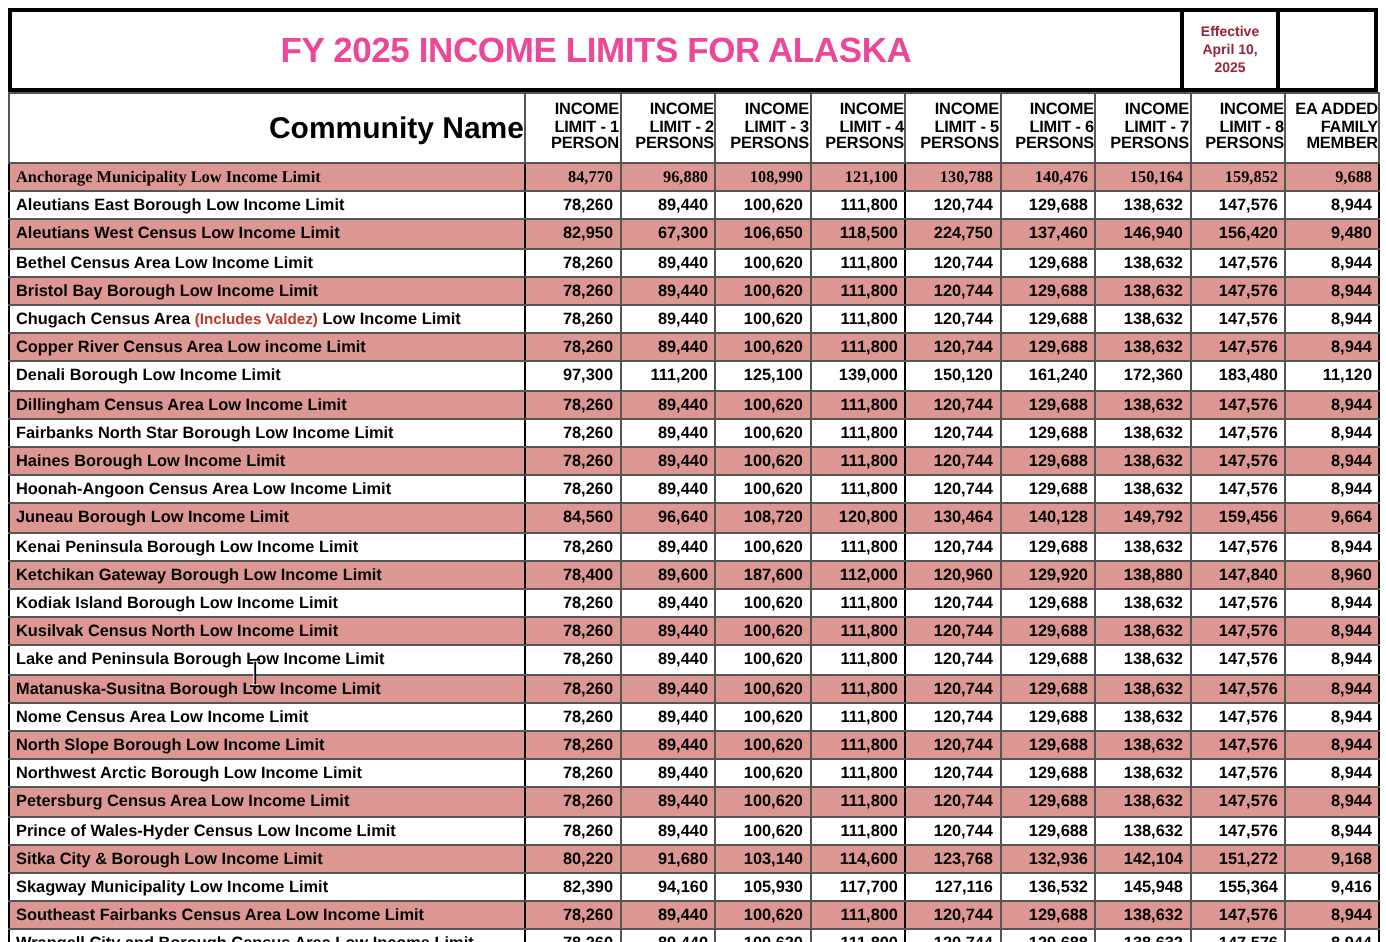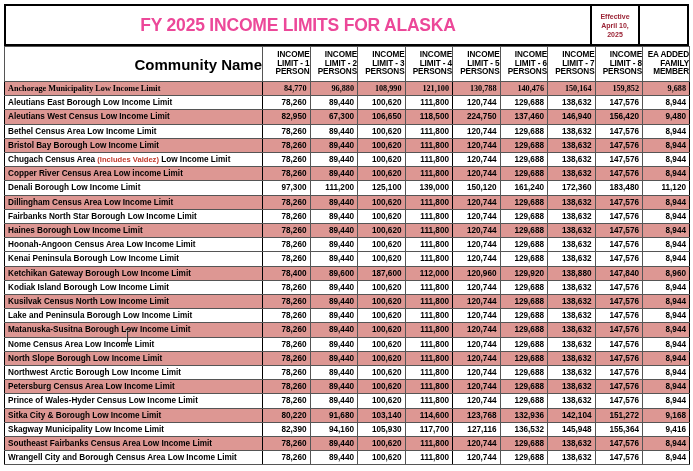--- a/index.html
+++ b/index.html
@@ -368,20 +368,32 @@
           <td class="num sep-left">78,260</td>
           <td class="num">89,440</td>
           <td class="num">100,620</td>
           <td class="num sep-right">111,800</td>
           <td class="num">120,744</td>
           <td class="num">129,688</td>
           <td class="num">138,632</td>
           <td class="num">147,576</td>
           <td class="num sep-left sep-right">8,944</td>
         </tr>
+        <tr class="shade">
+          <td class="name">Juneau Borough Low Income Limit</td>
+          <td class="num sep-left">84,560</td>
+          <td class="num">96,640</td>
+          <td class="num">108,720</td>
+          <td class="num sep-right">120,800</td>
+          <td class="num">130,464</td>
+          <td class="num">140,128</td>
+          <td class="num">149,792</td>
+          <td class="num">159,456</td>
+          <td class="num sep-left sep-right">9,664</td>
+        </tr>
         <tr class="plain">
           <td class="name">Kenai Peninsula Borough Low Income Limit</td>
           <td class="num sep-left">78,260</td>
           <td class="num">89,440</td>
           <td class="num">100,620</td>
           <td class="num sep-right">111,800</td>
           <td class="num">120,744</td>
           <td class="num">129,688</td>
           <td class="num">138,632</td>
           <td class="num">147,576</td>

